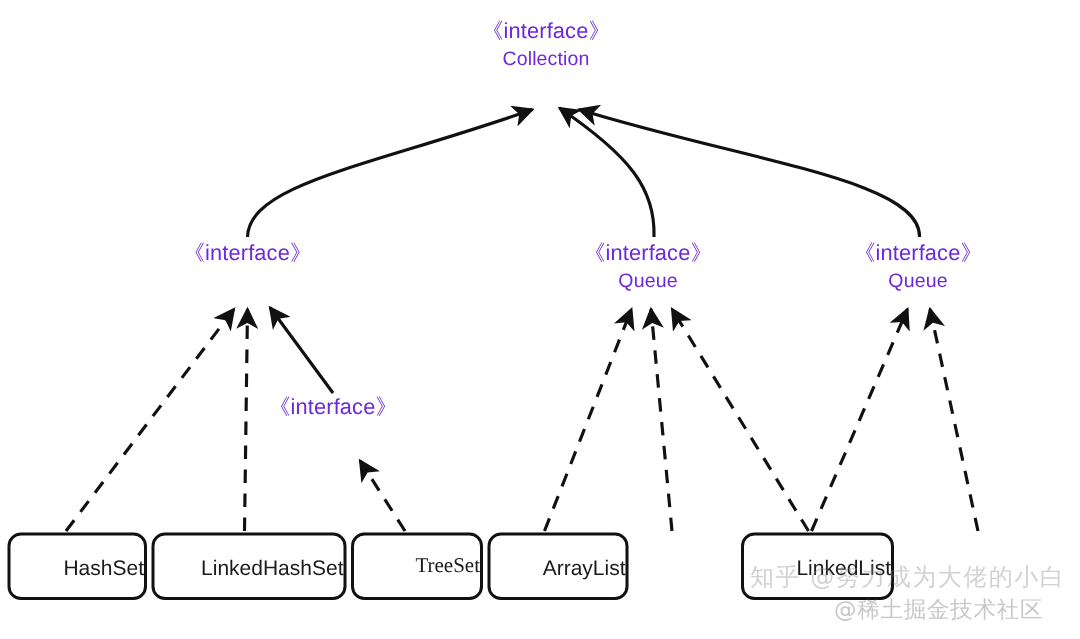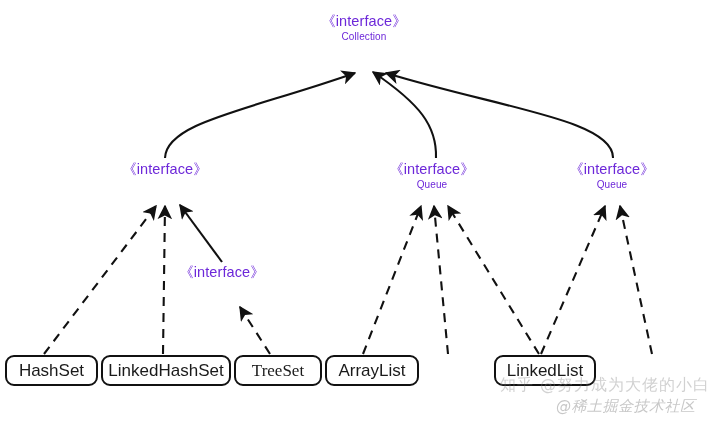--- a/index.html
+++ b/index.html
@@ -30,35 +30,35 @@
     color: #6d28d9;
     line-height: 1.28;
     white-space: nowrap;
     user-select: none;
   }
   .iface-stereo {
     font-size: 14.5px;
     letter-spacing: 0.1px;
   }
   .iface-name {
-    font-size: 10px;
+    font-size: 13px;
     letter-spacing: 0.1px;
   }
   .class-box {
     position: absolute;
     box-sizing: border-box;
-    height: 31px;
+    height: 45px;
     border: 2.2px solid #111111;
     border-radius: 9px;
     background: #ffffff;
     display: flex;
     align-items: center;
-    justify-content: center;
+    justify-content: flex-end;
     color: #1a1a1a;
-    font-size: 17px;
+    font-size: 14px;
     white-space: nowrap;
     user-select: none;
   }
   .watermark {
     position: absolute;
     color: rgba(120,120,120,0.42);
     white-space: nowrap;
     user-select: none;
     font-family: "DejaVu Sans", sans-serif;
   }
@@ -138,15 +138,15 @@
     <span>TreeSet</span>
   </div>
   <div class="class-box" style="left:325px; top:355px; width:94px;">
     <span>ArrayList</span>
   </div>
   <div class="class-box" style="left:494px; top:355px; width:102px;">
     <span>LinkedList</span>
   </div>
 
   <div class="watermark" id="wm-line1" style="left:452px; top:375px;margin-left:48px;">知乎 @努力成为大佬的小白</div>
-  <div class="watermark" id="wm-line2" style="left:556px; top:397px;font-style:italic;">@稀土掘金技术社区</div>
+  <div class="watermark" id="wm-line2" style="left:556px; top:397px;">@稀土掘金技术社区</div>
 
 </div>
 
 </body></html>

